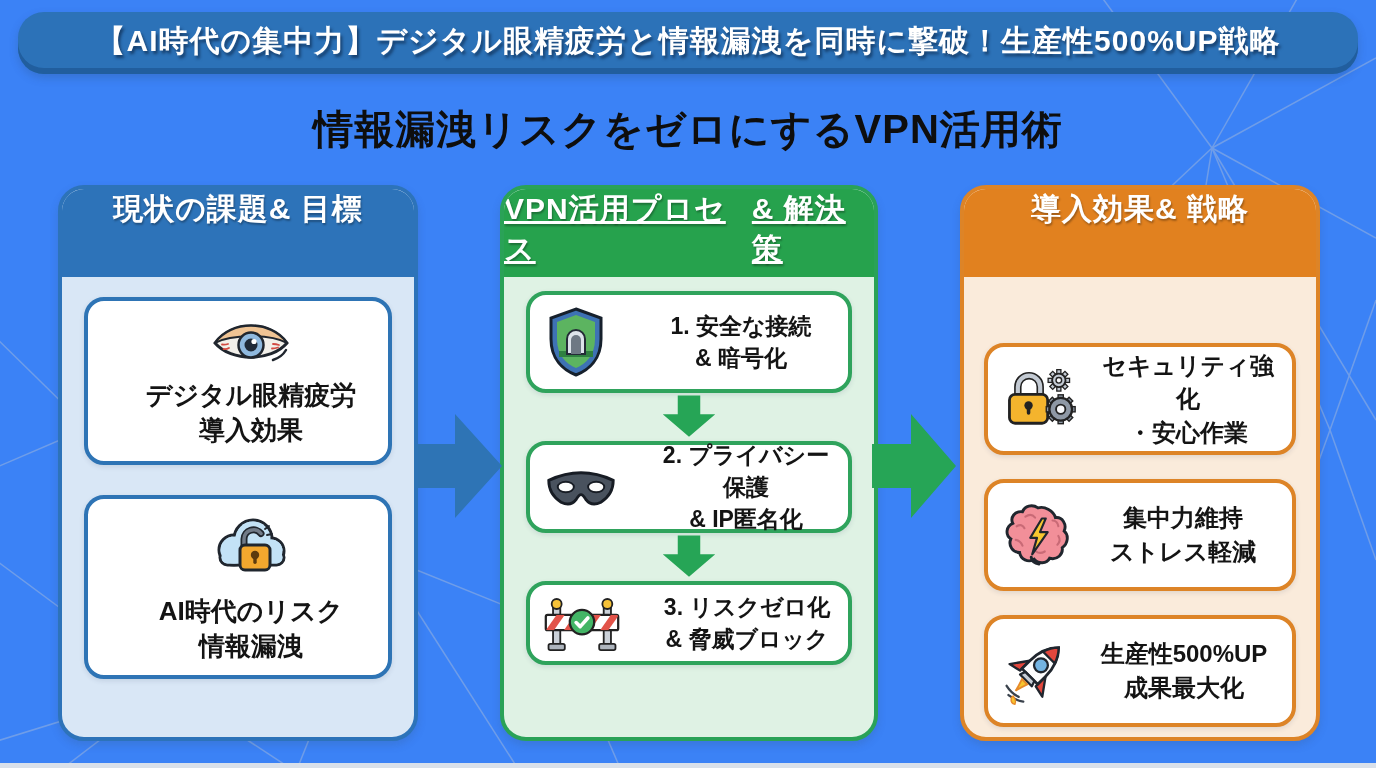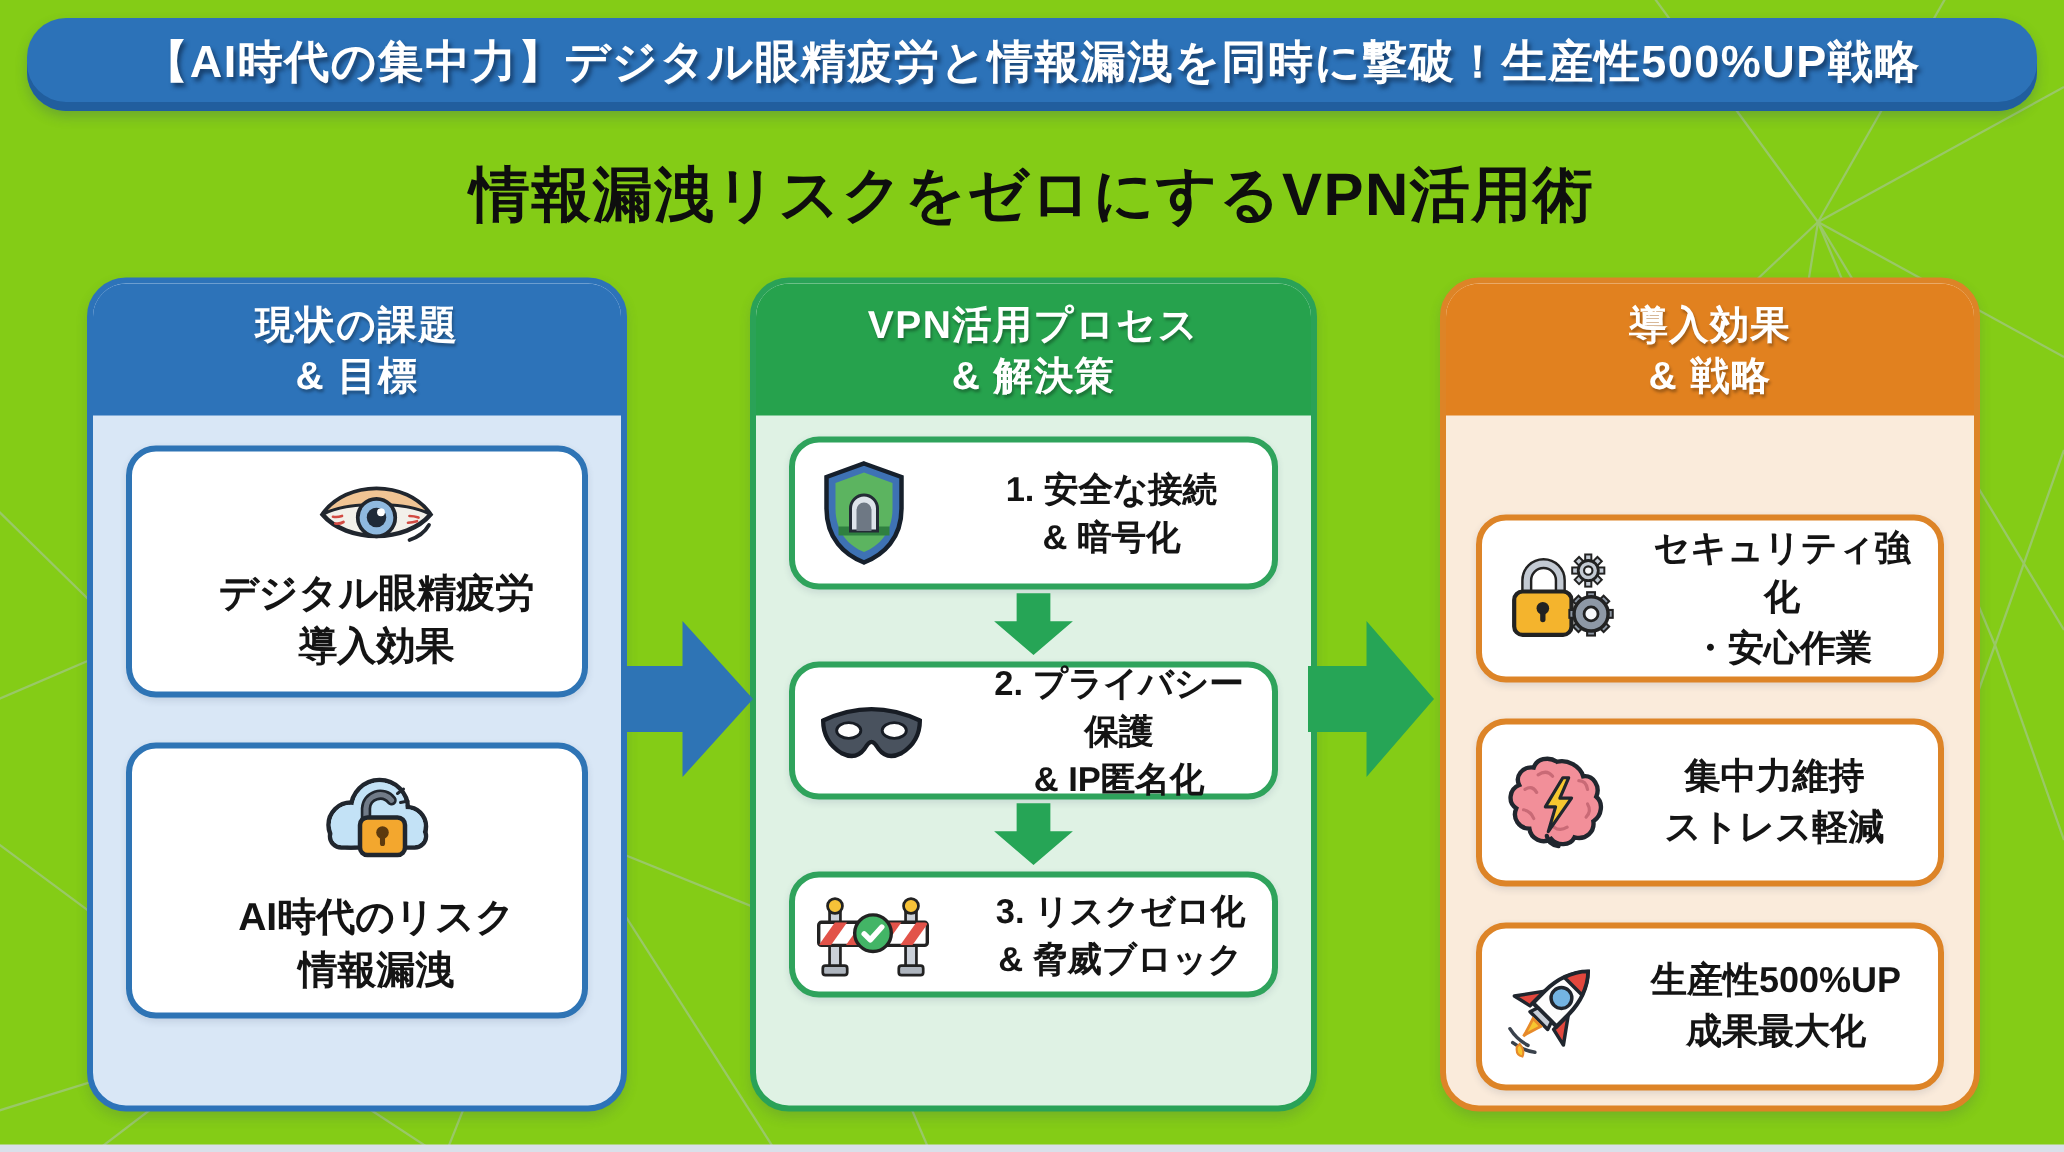--- a/index.html
+++ b/index.html
@@ -1,18 +1,18 @@
 <!DOCTYPE html>
 <html><head>
 <meta charset="utf-8">
 <style>
   * { margin:0; padding:0; box-sizing:border-box; }
   html,body { width:1376px; height:768px; }
   body { font-family:"Liberation Sans","DejaVu Sans",sans-serif; background:#EFF2F7; }
-  .stage { position:relative; width:1376px; height:768px; overflow:hidden; background:#84cc16; }
+  .stage { position:relative; width:1376px; height:768px; overflow:hidden; background:#3b82f6; }
 
   .bg-pattern { position:absolute; inset:0; pointer-events:none; }
   .bottom-edge { position:absolute; left:0; right:0; bottom:0; height:5px; background:#D9E0EA; }
 
   .banner {
     position:absolute; left:18px; top:12px; width:1340px; height:62px;
     background:#2C72B8; border-radius:26px;
     box-shadow: inset 0 -6px 0 #215E9E, 0 4px 8px rgba(40,70,110,0.25);
     display:flex; align-items:center; justify-content:center;
   }
@@ -32,27 +32,27 @@
     position:absolute; top:185px; height:556px;
     border-radius:26px; border-width:4px; border-style:solid;
     box-shadow:0 4px 8px rgba(50,70,100,0.18);
     display:flex; flex-direction:column; overflow:hidden;
   }
   .col-blue   { left:58px;  width:360px; border-color:#2D73B9; background:#D9E7F6; }
   .col-green  { left:500px; width:378px; border-color:#2AA257; background:#DFF2E4; }
   .col-orange { left:960px; width:360px; border-color:#DD8427; background:#FAEBDB; }
 
   .col-header {
-    height:88px; flex:0 0 88px; display:flex; flex-direction:column;
-    align-items:center; justify-content:center;
-    color:#fff; font-size:26px; font-weight:800; line-height:1.32;
+    height:88px; flex:0 0 88px; display:flex; flex-direction:row;
+    align-items:flex-start; justify-content:center;
+    color:#fff; font-size:30px; font-weight:800; line-height:1.32;
     text-shadow:1px 2px 2px rgba(0,0,0,0.3); letter-spacing:1px;
   }
   .col-blue  .col-header { background:#2D73B9; }
-  .col-green .col-header { background:#26A24D; }
+  .col-green .col-header { background:#26A24D;text-decoration:underline; }
   .col-orange .col-header { background:#E1811F; }
 
   .col-body { flex:1; display:flex; flex-direction:column; align-items:center; }
   .col-blue  .col-body { padding:20px 22px 0; }
   .col-green .col-body { padding:14px 22px 0; }
   .col-orange .col-body { padding:22px 20px 0;margin-top:44px; }
 
   .card {
     background:#FFFFFF; border-radius:20px; width:100%;
     box-shadow:0 2px 5px rgba(40,60,90,0.12);

